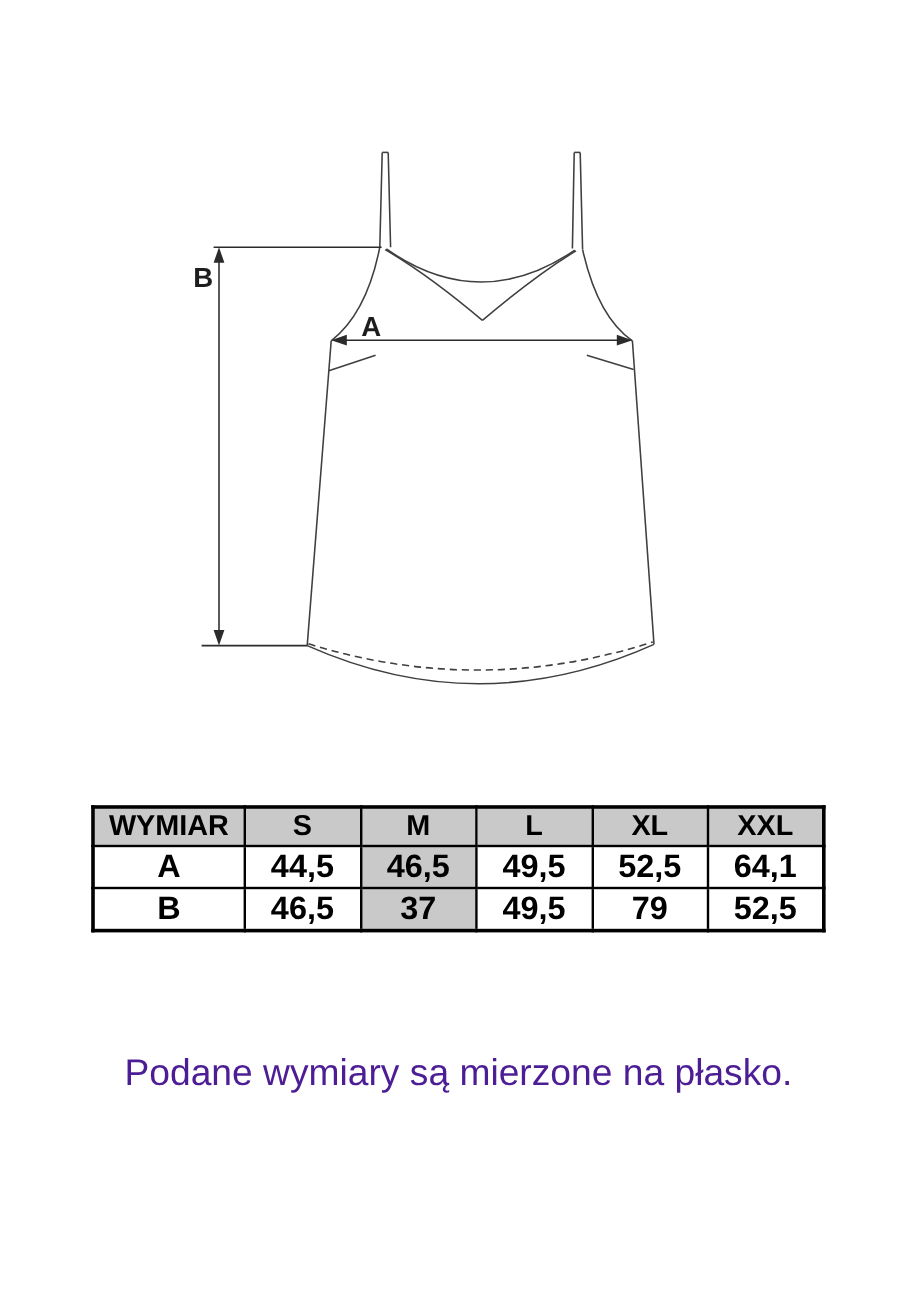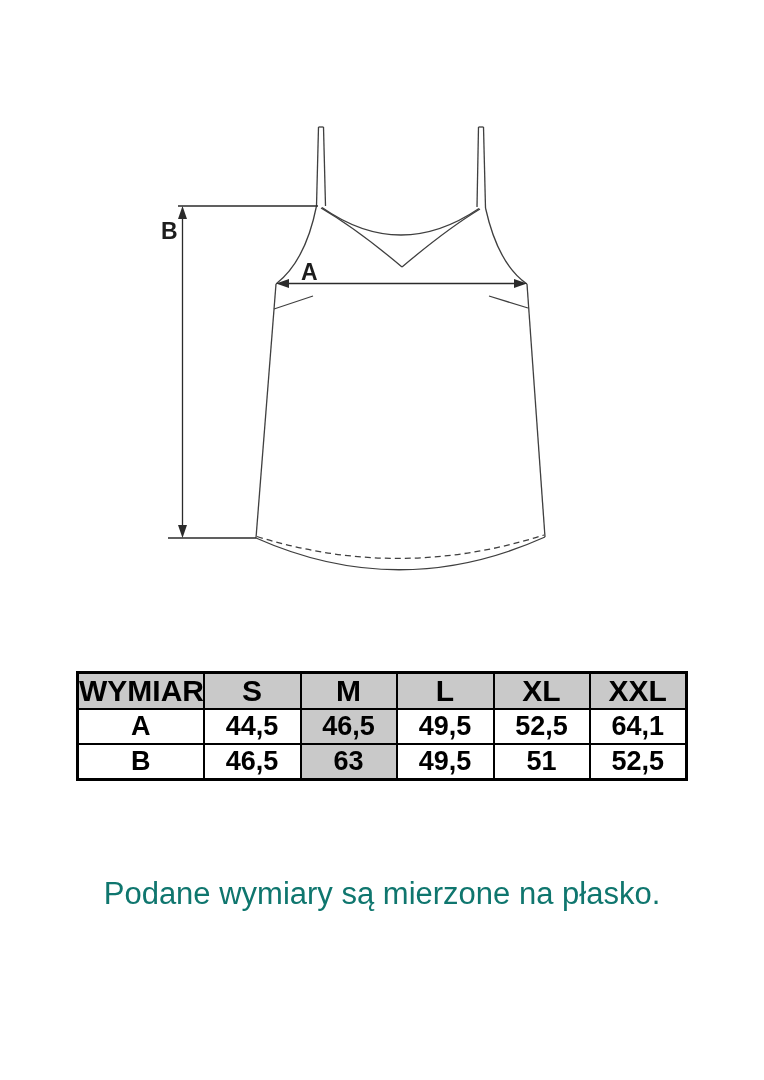--- a/index.html
+++ b/index.html
@@ -46,21 +46,21 @@
     vertical-align: middle;
     padding: 0;
     color: #000;
     background: #ffffff;
     overflow: hidden;
     white-space: nowrap;
   }
   table.size-table thead th {
     background: #c9c9c9;
     font-weight: bold;
-    font-size: 30px;
+    font-size: 24px;
     height: 30px;
   }
   table.size-table tbody td {
     font-size: 27px;
     font-weight: bold;
     height: 33px;
   }
   table.size-table tbody td.row-label {
     font-weight: bold;
   }
@@ -72,21 +72,21 @@
     font-weight: bold;
   }
   .note {
     position: absolute;
     left: 0;
     top: 876px;
     width: 764px;
     margin: 0;
     text-align: center;
     font-size: 31px;
-    color: #0f766e;
+    color: #4c1d95;
   }
 </style>
 </head>
 <body>
 
 <div class="page">
 
   <svg class="diagram-svg" width="764" height="620" viewBox="0 0 764 620">
 
     <g stroke="#3f3f3f" stroke-width="1.3" fill="none">
@@ -161,23 +161,23 @@
         <td class="row-label">A</td>
         <td>44,5</td>
         <td class="hl">46,5</td>
         <td>49,5</td>
         <td>52,5</td>
         <td>64,1</td>
       </tr>
       <tr>
         <td class="row-label">B</td>
         <td>46,5</td>
-        <td class="hl">63</td>
+        <td class="hl">37</td>
         <td>49,5</td>
-        <td>51</td>
+        <td>79</td>
         <td>52,5</td>
       </tr>
     </tbody>
   </table>
 
   <p class="note">Podane wymiary są mierzone na płasko.</p>
 
 </div>
 
 </body></html>

